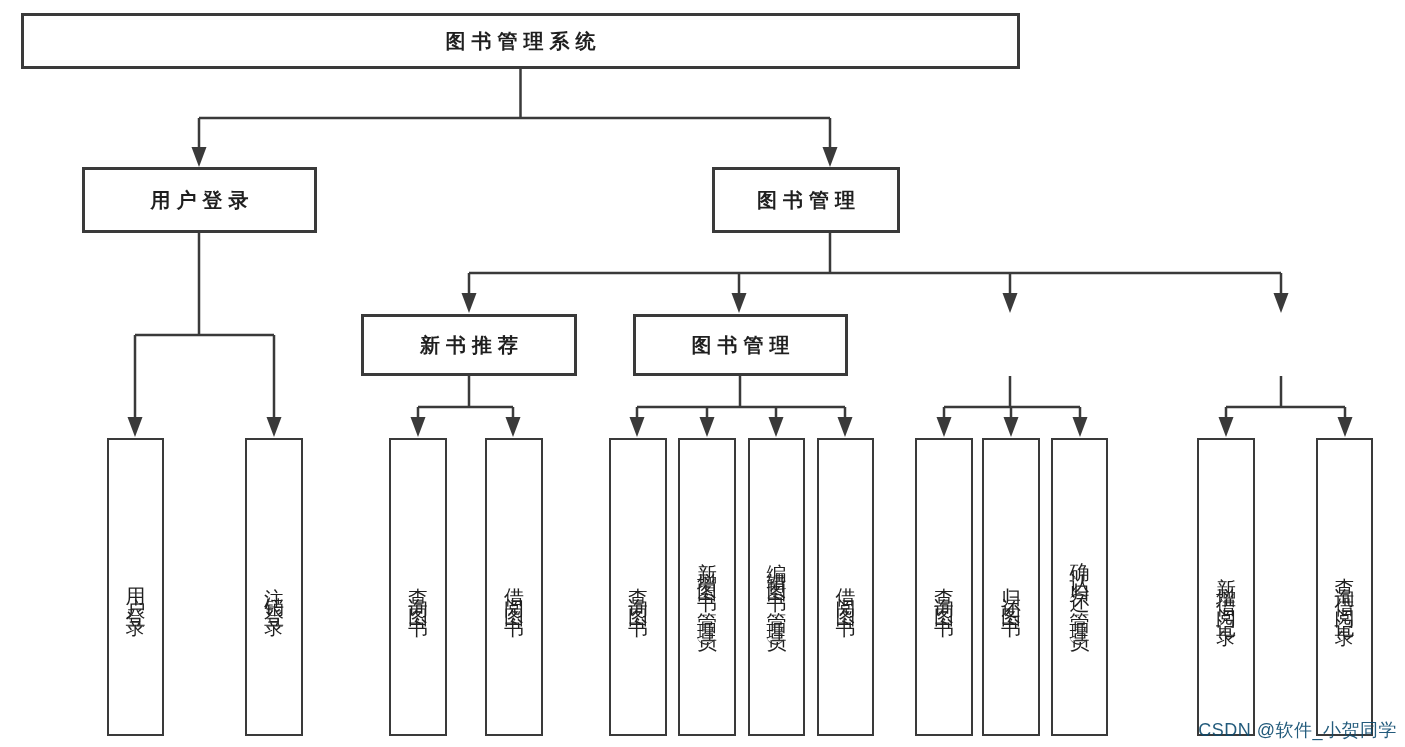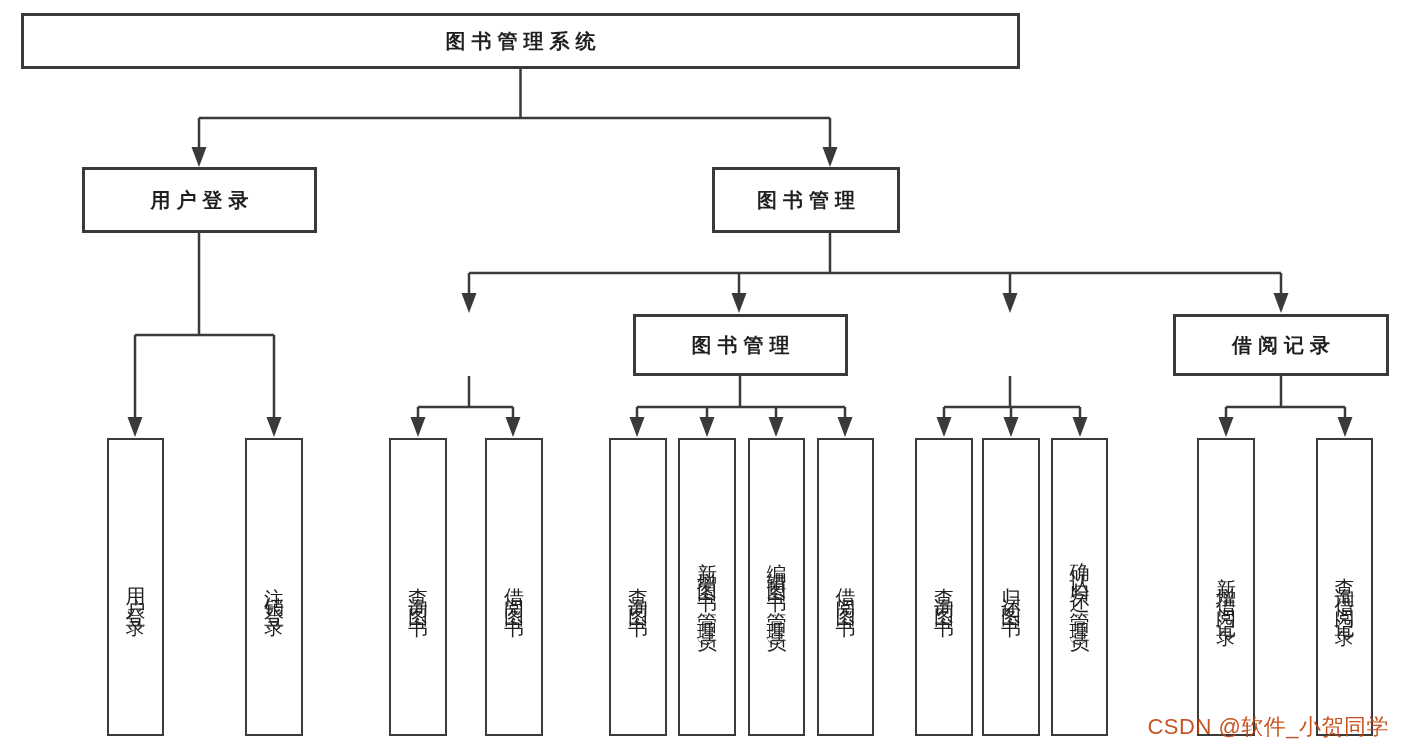--- a/index.html
+++ b/index.html
@@ -34,25 +34,25 @@
     writing-mode:vertical-rl;
     text-orientation:mixed;
     font-size:20px;
     line-height:1.05;
     letter-spacing:10px;
     margin-bottom:-10px;
     white-space:nowrap;
   }
   .watermark{
     position:absolute;
-    right:16px;
+    right:8px;
     bottom:5px;
-    font-size:22px;
+    font-size:18px;
     letter-spacing:0.5px;
-    color:#c2410c;
+    color:#0c4a6e;
     opacity:0.9;
     z-index:2;
     white-space:nowrap;
   }
 </style>
 </head>
 <body>
 
 <div class="canvas">
 
@@ -110,25 +110,25 @@
     <span>图书管理系统</span>
   </div>
 
   <div class="node h" style="left:82px;top:167px;width:235px;height:66px">
     <span>用户登录</span>
   </div>
   <div class="node h" style="left:712px;top:167px;width:188px;height:66px">
     <span>图书管理</span>
   </div>
 
+  <div class="node h" style="left:361px;top:314px;width:216px;height:62px">
+    <span>新书推荐</span>
+  </div>
   <div class="node h" style="left:633px;top:314px;width:215px;height:62px">
     <span>图书管理</span>
-  </div>
-  <div class="node h" style="left:1173px;top:314px;width:216px;height:62px">
-    <span>借阅记录</span>
   </div>
 
   <div class="node v" style="left:107px;top:438px;width:57px;height:298px">
     <span>用户登录</span>
   </div>
   <div class="node v" style="left:245px;top:438px;width:58px;height:298px">
     <span>注销登录</span>
   </div>
 
   <div class="node v" style="left:389px;top:438px;width:58px;height:298px">

